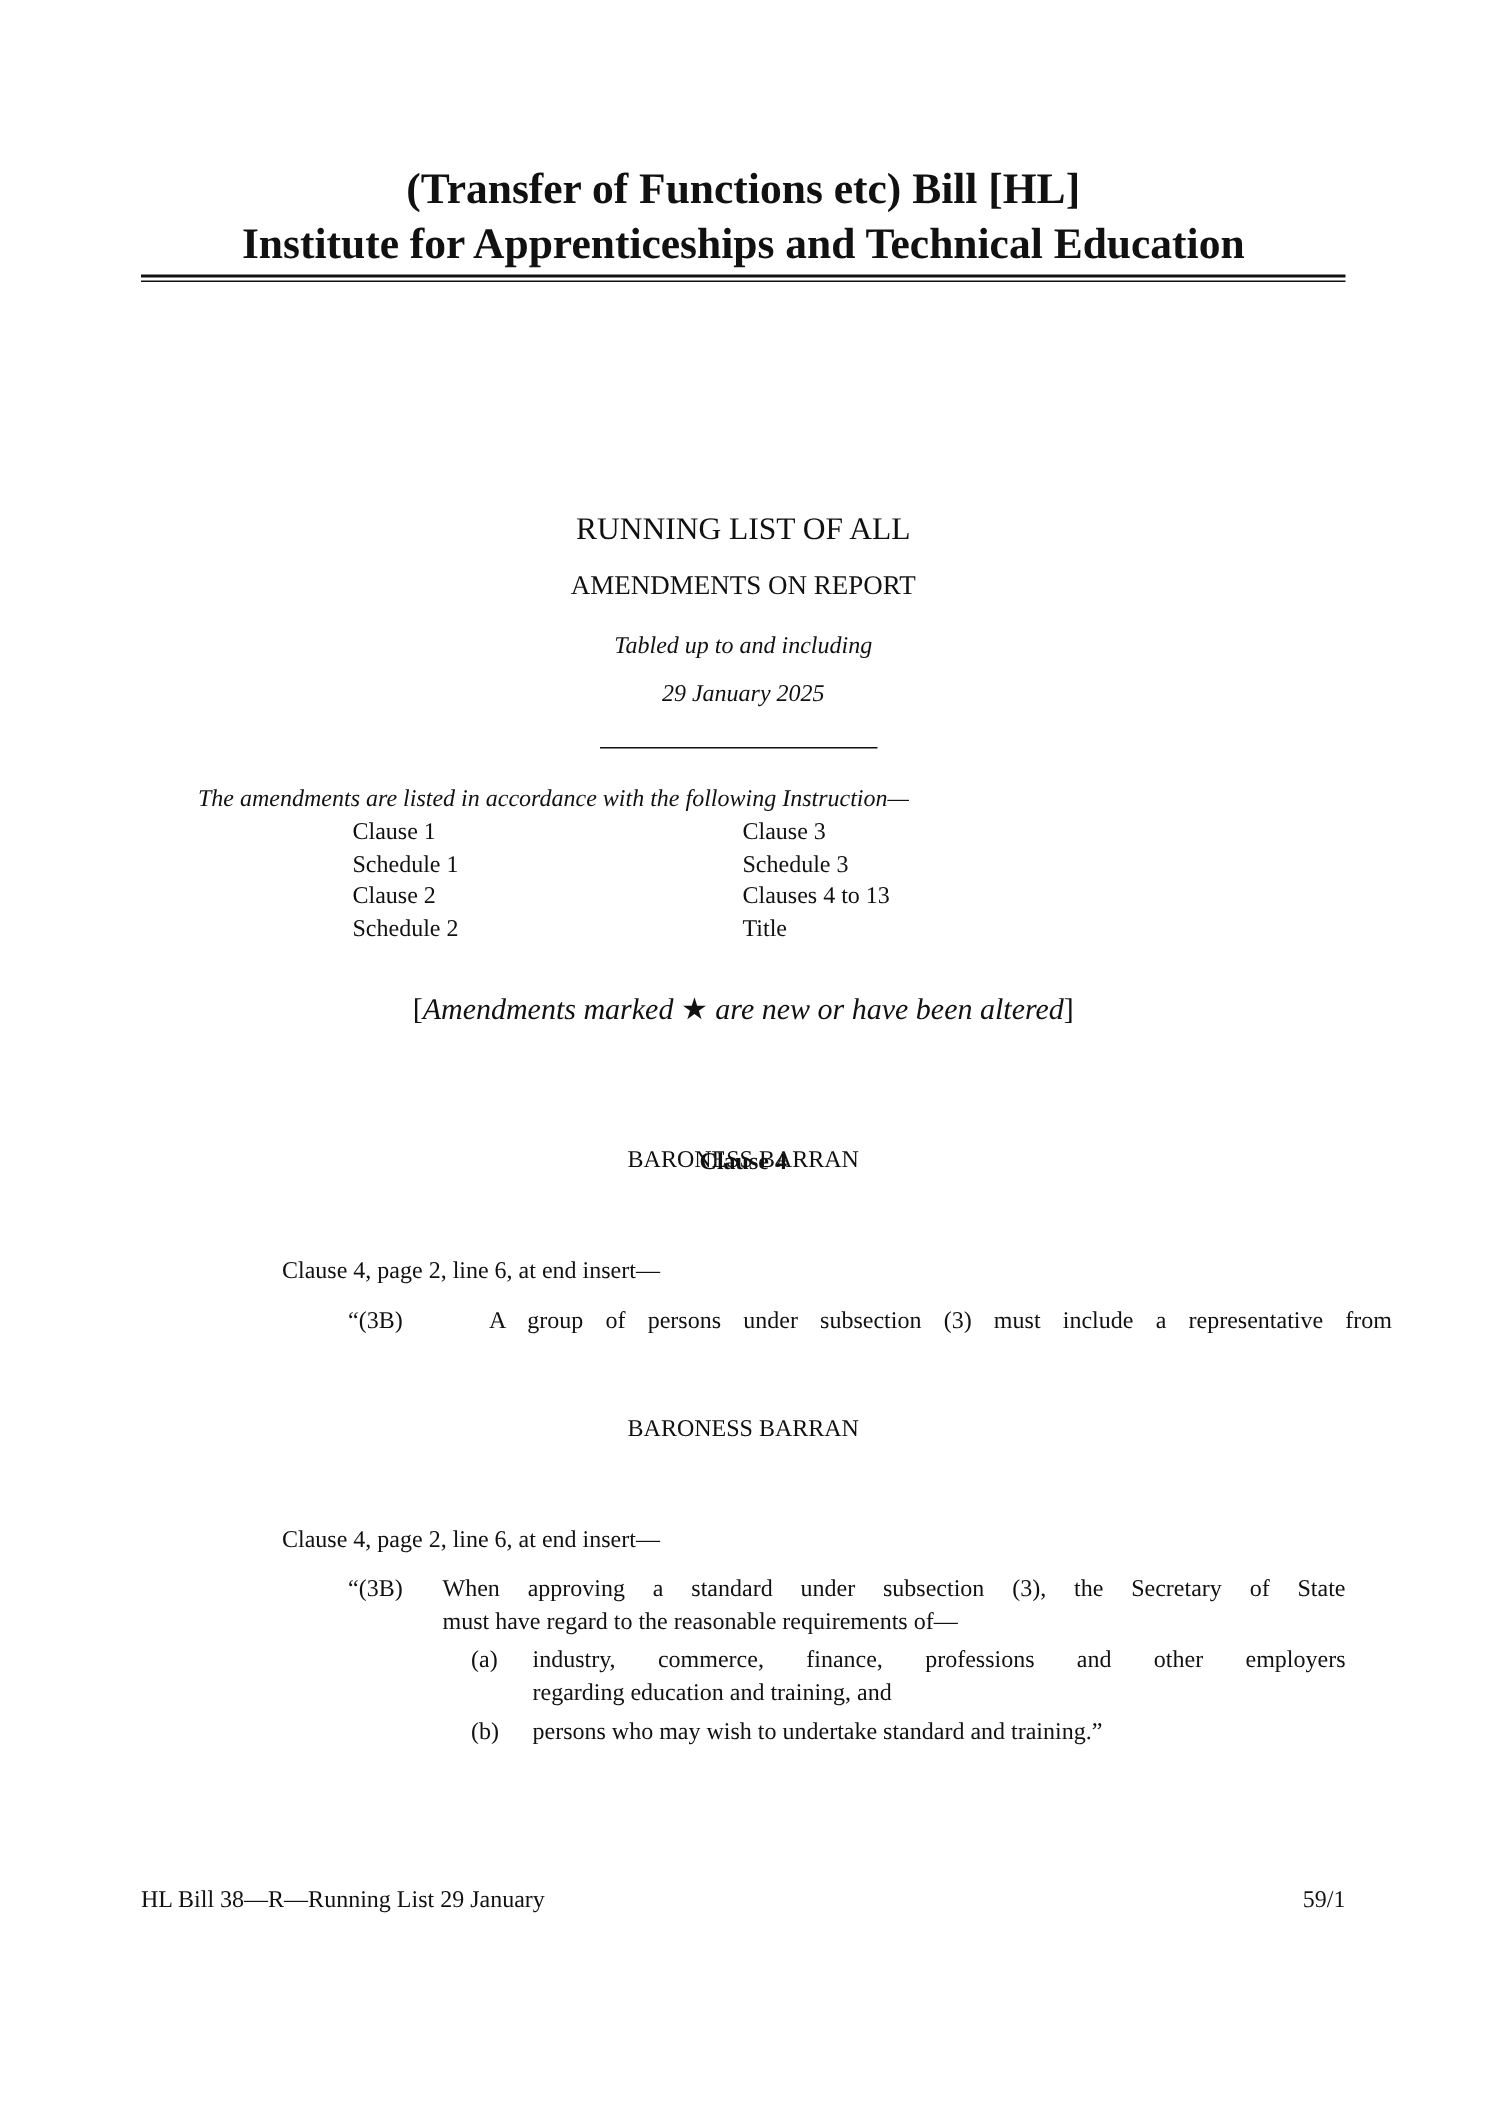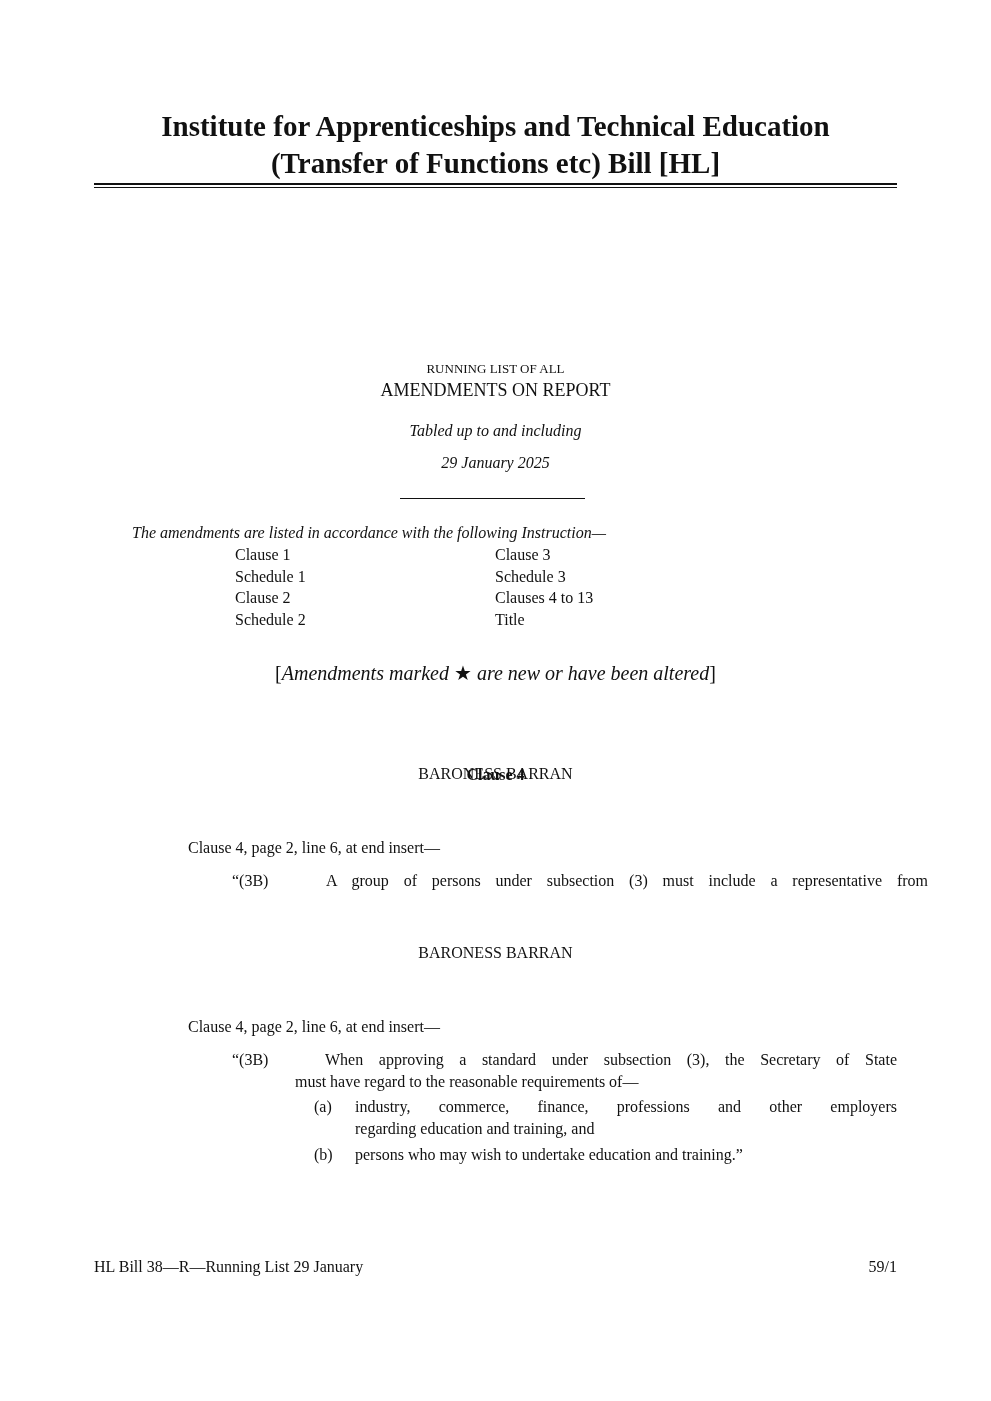--- a/index.html
+++ b/index.html
@@ -9,21 +9,21 @@
       color: #111111;
     }
     .abs { position: absolute; }
     .title {
       left: 94px; width: 803px; top: 108px; text-align: center;
       font-weight: bold; font-size: 29px; line-height: 37px;
     }
     .title-rule-1 { left: 94px; width: 803px; top: 183px; height: 0; border-top: 2px solid #111; }
     .title-rule-2 { left: 94px; width: 803px; top: 187px; height: 0; border-top: 1px solid #111; }
     .center { left: 0; width: 991px; text-align: center; }
-    .h-run { top: 358px; font-size: 13px; line-height: 22px; }
+    .h-run { top: 341px; font-size: 21px; line-height: 22px; }
     .h-run2 { top: 379px; font-size: 18px; line-height: 22px; }
     .tabled { top: 421px; font-size: 16px; font-style: italic; line-height: 20px; }
     .date { top: 453px; font-size: 16px; font-style: italic; line-height: 20px; }
     .sep { left: 400px; width: 185px; top: 498px; border-top: 1px solid #111; }
     .instruction { left: 132px; top: 523px; font-size: 16px; font-style: italic; line-height: 20px; }
     .list-col { font-size: 16px; line-height: 21.5px; top: 544px; }
     .list-col.left { left: 235px; }
     .list-col.right { left: 495px; }
     .marked { top: 647px; font-size: 20px; line-height: 20px; margin-top: 16px; }
     .marked i { font-style: italic; }
@@ -34,22 +34,22 @@
     .sub-text { left: 295px; width: 602px; font-size: 16px; line-height: 22px; text-align: justify; }
     .para-num { left: 314px; font-size: 16px; line-height: 22px; }
     .para-text { left: 355px; width: 542px; font-size: 16px; line-height: 22px; text-align: justify; }
     .footer-left { left: 94px; top: 1257px; font-size: 16px; line-height: 20px; }
     .footer-right { right: 94px; top: 1257px; font-size: 16px; line-height: 20px; text-align: right; }
   </style>
 </head>
 <body>
 
 <div class="abs title">
+  <div>(Transfer of Functions etc) Bill [HL]</div>
   <div>Institute for Apprenticeships and Technical Education</div>
-  <div>(Transfer of Functions etc) Bill [HL]</div>
 </div>
 <div class="abs title-rule-1"></div>
 <div class="abs title-rule-2"></div>
 
 <div class="abs center h-run">RUNNING LIST OF ALL</div>
 <div class="abs center h-run2">AMENDMENTS ON REPORT</div>
 <div class="abs center tabled">Tabled up to and including</div>
 <div class="abs center date">29 January 2025</div>
 <div class="abs sep"></div>
 
@@ -79,27 +79,27 @@
 <div class="abs sub-text" style="top:870px;margin-left:31px;">
   <div style="text-align:justify;text-align-last:justify;">A group of persons under subsection (3) must include a representative from</div>
 </div>
 
 <div class="abs center names" style="top:942px;">
   <div>BARONESS BARRAN</div>
 </div>
 <div class="abs amend-intro" style="top:1017px;">Clause 4, page 2, line 6, at end insert—</div>
 <div class="abs sub-num" style="top:1049px;">“(3B)</div>
 <div class="abs sub-text" style="top:1049px;">
-  <div style="text-align:justify;text-align-last:justify;margin-left:30px;">When approving a standard under subsection (3), the Secretary of State</div>
+  <div style="text-align:justify;text-align-last:justify;">When approving a standard under subsection (3), the Secretary of State</div>
   <div>must have regard to the reasonable requirements of—</div>
 </div>
 <div class="abs para-num" style="top:1096px;">(a)</div>
 <div class="abs para-text" style="top:1096px;">
   <div style="text-align:justify;text-align-last:justify;">industry, commerce, finance, professions and other employers</div>
   <div>regarding education and training, and</div>
 </div>
 <div class="abs para-num" style="top:1144px;">(b)</div>
 <div class="abs para-text" style="top:1144px;">
-  <div>persons who may wish to undertake education and training.”</div>
+  <div>persons who may wish to undertake standard and training.”</div>
 </div>
 
 <div class="abs footer-left">HL Bill 38—R—Running List 29 January</div>
 <div class="abs footer-right">59/1</div>
 
 </body></html>

